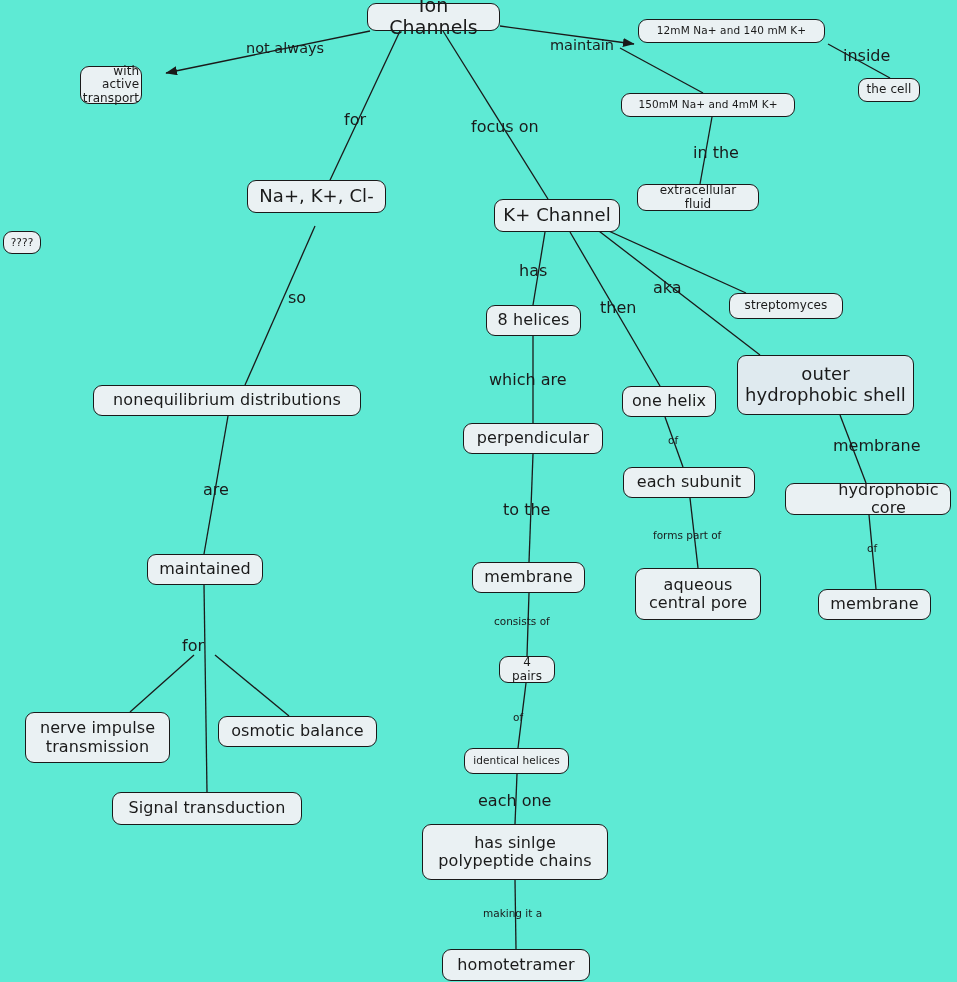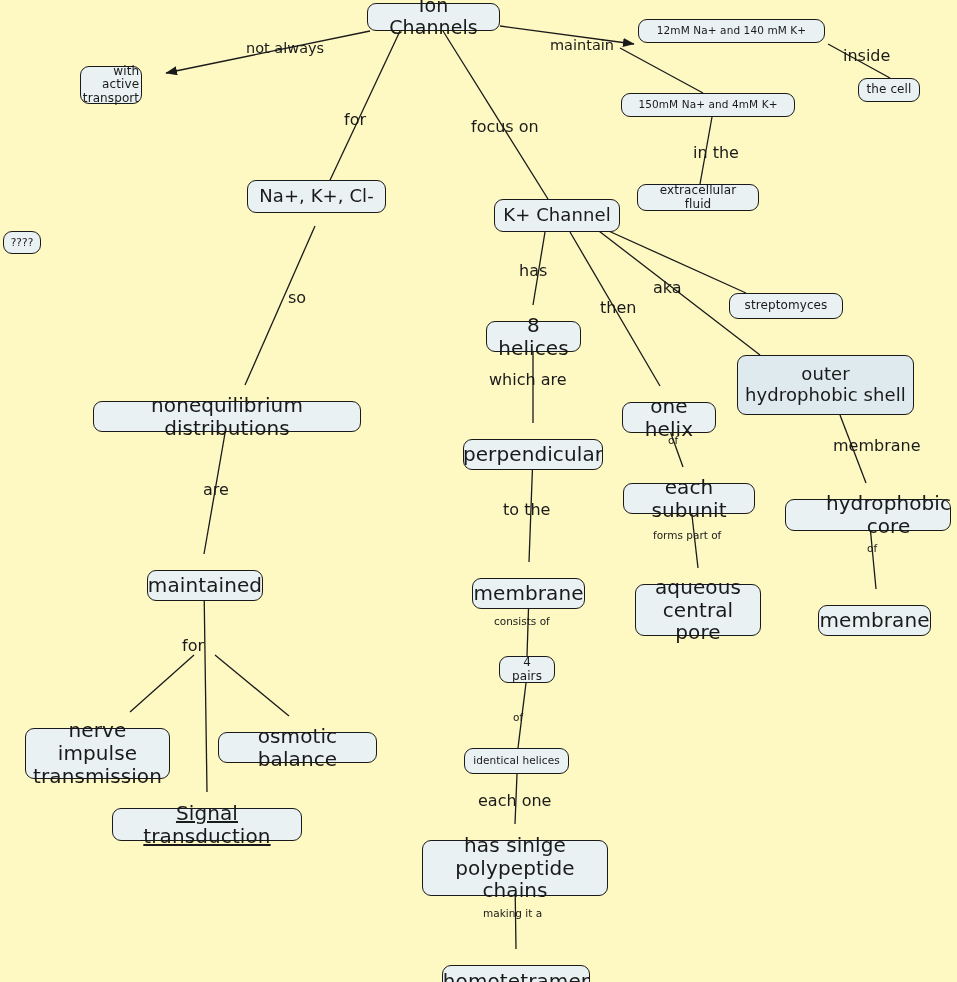--- a/index.html
+++ b/index.html
@@ -8,21 +8,21 @@
     background: #ffffff;
   }
   body {
     font-family: "DejaVu Sans", sans-serif;
     -webkit-font-smoothing: antialiased;
   }
   #canvas {
     position: relative;
     width: 957px;
     height: 982px;
-    background: #fef9c3;
+    background: #5eead4;
     overflow: hidden;
   }
   #edge-layer {
     position: absolute;
     left: 0;
     top: 0;
     width: 957px;
     height: 982px;
     pointer-events: none;
   }
@@ -44,21 +44,21 @@
   }
   .node.deep {
     background: #dfeaef;
     border-width: 1.6px;
   }
   .node.thick {
     border-width: 1.8px;
   }
   .fs-xs { font-size: 10.5px; }
   .fs-sm { font-size: 12px; }
-  .fs-lg { font-size: 20px; margin-top: 16px; }
+  .fs-lg { font-size: 16px; }
   .fs-xl { font-size: 18px; }
   .fs-xxl { font-size: 19px; }
   .edge-label {
     position: absolute;
     color: #1a1a1a;
     white-space: nowrap;
     background: transparent;
     line-height: 1;
   }
   .el-xs { font-size: 10.5px; }
@@ -128,21 +128,21 @@
       <div class="node fs-lg thick" style="left: 147px; top: 554px; width: 116px; height: 31px;">maintained</div>
       <div class="node fs-lg thick" style="left: 472px; top: 562px; width: 113px; height: 31px;">membrane</div>
       <div class="node fs-lg" style="left: 635px; top: 568px; width: 126px; height: 52px;">aqueous
 central pore</div>
       <div class="node fs-lg thick" style="left: 818px; top: 589px; width: 113px; height: 31px;">membrane</div>
       <div class="node fs-sm" style="left: 499px; top: 656px; width: 56px; height: 27px;">4 pairs</div>
       <div class="node fs-lg thick" style="left: 25px; top: 712px; width: 145px; height: 51px;">nerve impulse
 transmission</div>
       <div class="node fs-lg thick" style="left: 218px; top: 716px; width: 159px; height: 31px;">osmotic balance</div>
       <div class="node fs-xs" style="left: 464px; top: 748px; width: 105px; height: 26px;">identical helices</div>
-      <div class="node fs-lg thick" style="left: 112px; top: 792px; width: 190px; height: 33px; text-decoration: underline;">Signal transduction</div>
+      <div class="node fs-lg thick" style="left: 112px; top: 792px; width: 190px; height: 33px;">Signal transduction</div>
       <div class="node fs-lg thick" style="left: 422px; top: 824px; width: 186px; height: 56px;">has sinlge
 polypeptide chains</div>
       <div class="node fs-lg thick" style="left: 442px; top: 949px; width: 148px; height: 32px;">homotetramer</div>
     </div>
   <div id="label-layer">
       <div class="edge-label el-md" style="left: 246px; top: 41px;">not always</div>
       <div class="edge-label el-md" style="left: 550px; top: 38px;">maintain</div>
       <div class="edge-label el-sm" style="left: 843px; top: 48px;">inside</div>
       <div class="edge-label el-sm" style="left: 693px; top: 145px;">in the</div>
       <div class="edge-label el-lg" style="left: 344px; top: 112px;">for</div>

